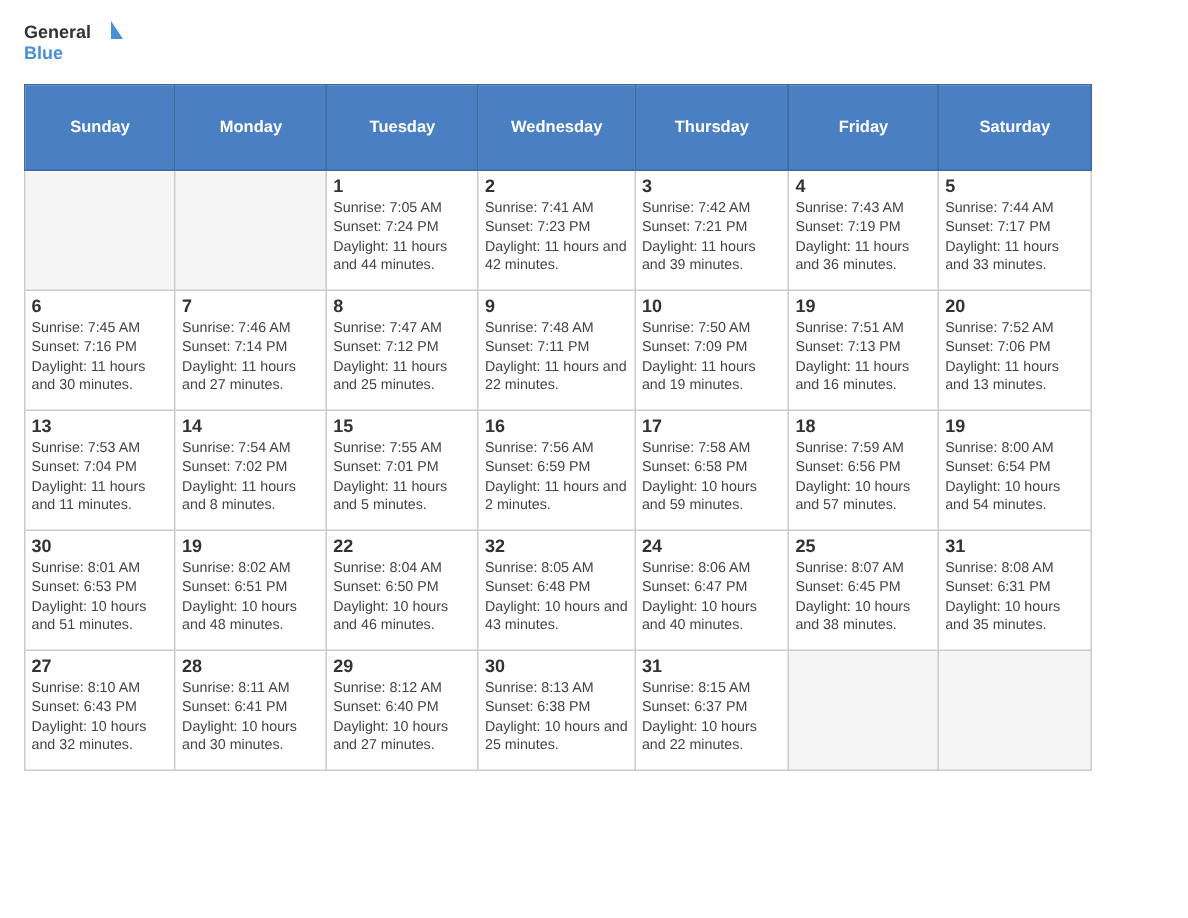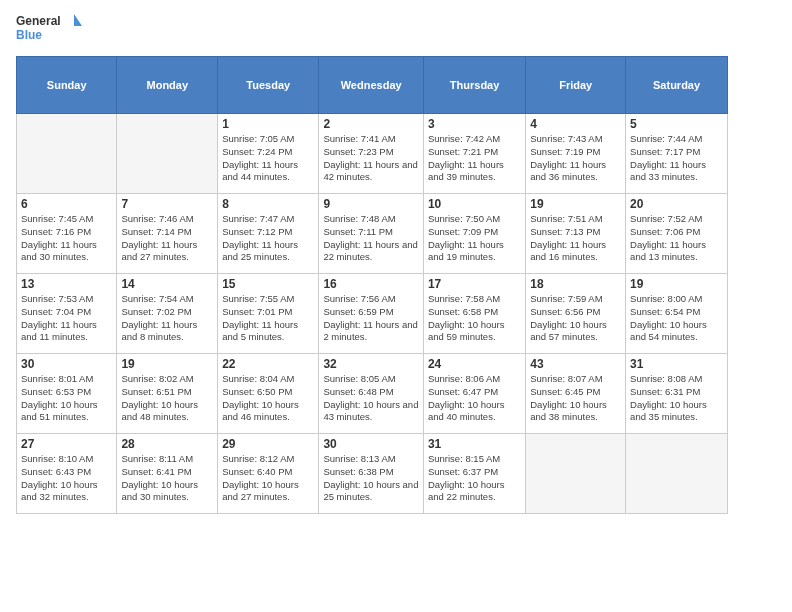--- a/index.html
+++ b/index.html
@@ -252,21 +252,21 @@
 Sunset: 6:48 PM
 Daylight: 10 hours and 43 minutes.</div>
           </td>
           <td>
             <span class="day-num">24</span>
             <div class="day-info">Sunrise: 8:06 AM
 Sunset: 6:47 PM
 Daylight: 10 hours and 40 minutes.</div>
           </td>
           <td>
-            <span class="day-num">43</span>
+            <span class="day-num">25</span>
             <div class="day-info">Sunrise: 8:07 AM
 Sunset: 6:45 PM
 Daylight: 10 hours and 38 minutes.</div>
           </td>
           <td>
             <span class="day-num">31</span>
             <div class="day-info">Sunrise: 8:08 AM
 Sunset: 6:31 PM
 Daylight: 10 hours and 35 minutes.</div>
           </td>

